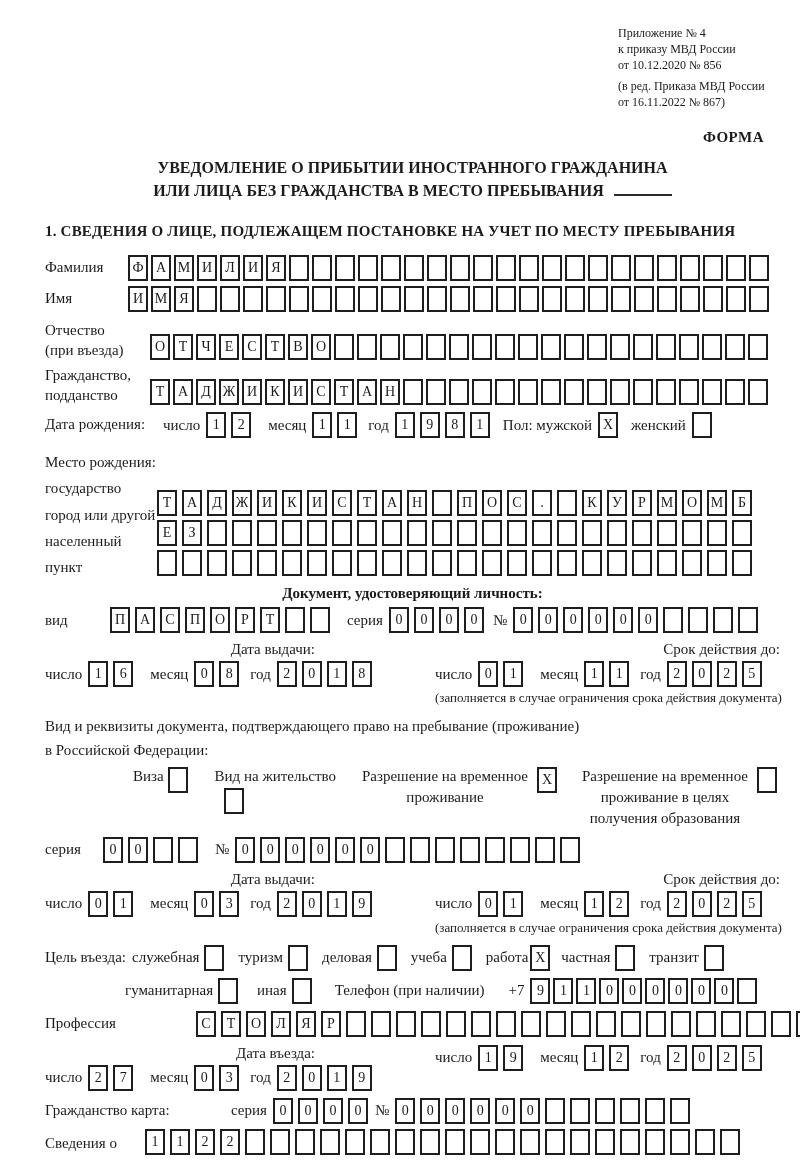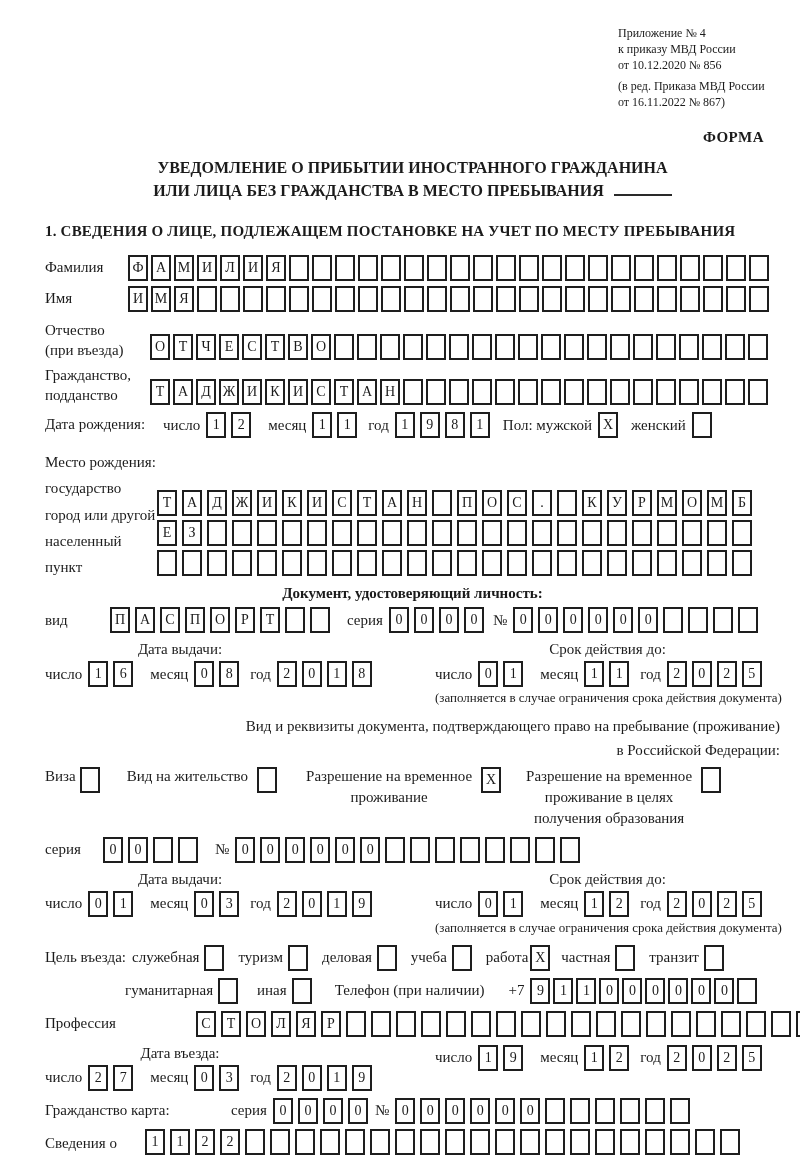--- a/index.html
+++ b/index.html
@@ -29,27 +29,27 @@
   .stack .boxes { margin-bottom: 4px; }
 
   .word { flex: none; margin: 0 6px 0 12px; }
   .word.first { margin-left: 0; }
 
   .dochdr { text-align: center; font-weight: bold; margin-top: 5px; }
 
   .dp { display: flex; margin-top: 8px; }
   .dp .half { width: 390px; }
   .dp .half.r { width: 345px; }
-  .dp .hdr { text-align: center; margin-bottom: 3px; }
+  .dp .hdr { text-align: right; margin-bottom: 3px; }
   .dp .drow { display: flex; align-items: center; }
   .note { font-size: 13px; text-align: center; margin-top: 3px; white-space: nowrap; }
 
-  .para { margin-top: 9px; line-height: 1.55; text-align: right; }
-
-  .restypes { display: flex; align-items: flex-start; margin-top: 4px; }
+  .para { margin-top: 9px; line-height: 1.55; }
+
+  .restypes { display: flex; align-items: flex-start; margin-top: 4px; justify-content: flex-end; }
   .rt { display: flex; align-items: flex-start; }
   .rt .rtl { text-align: center; line-height: 1.4; }
   .rt .boxes { margin-left: 9px; margin-top: 1px; }
 
   .pair { display: flex; align-items: center; margin-right: 11px; }
   .pair .pl { margin-right: 5px; }
 
   .guard { display: flex; align-items: flex-start; margin-top: 5px; }
   .guard .glbl { width: 100px; flex: none; line-height: 1.35; padding-top: 2px; }
 </style>
@@ -425,21 +425,21 @@
     <div>в Российской Федерации:</div>
   </div>
 
   <div class="restypes">
     <div class="rt" style="margin-right:24px;">
       <div class="rtl">Виза</div>
       <div class="boxes" style="margin-left:4px;">
           <span class="cell"></span>
         </div>
     </div>
-    <div class="rt" style="margin-right:26px;">
+    <div class="rt" style="margin-right:26px;flex-direction:column;">
       <div class="rtl">Вид на жительство</div>
       <div class="boxes">
           <span class="cell"></span>
         </div>
     </div>
     <div class="rt" style="margin-right:22px;">
       <div class="rtl">
         <div>Разрешение на временное</div>
         <div>проживание</div>
       </div>

